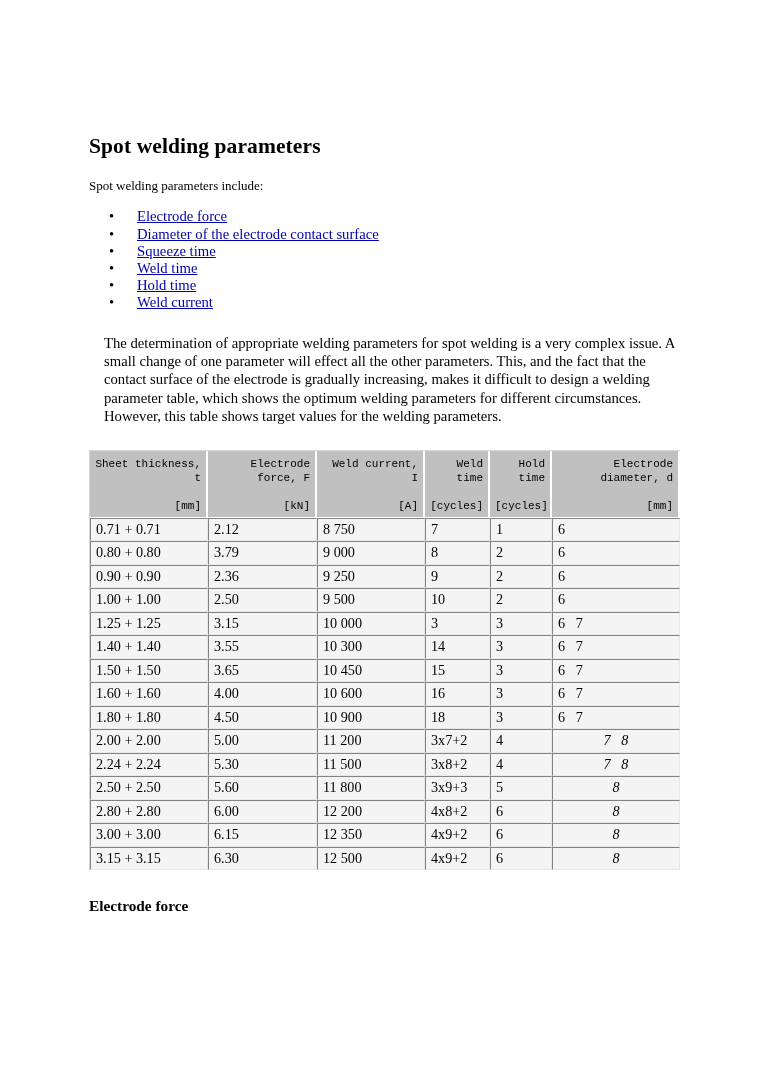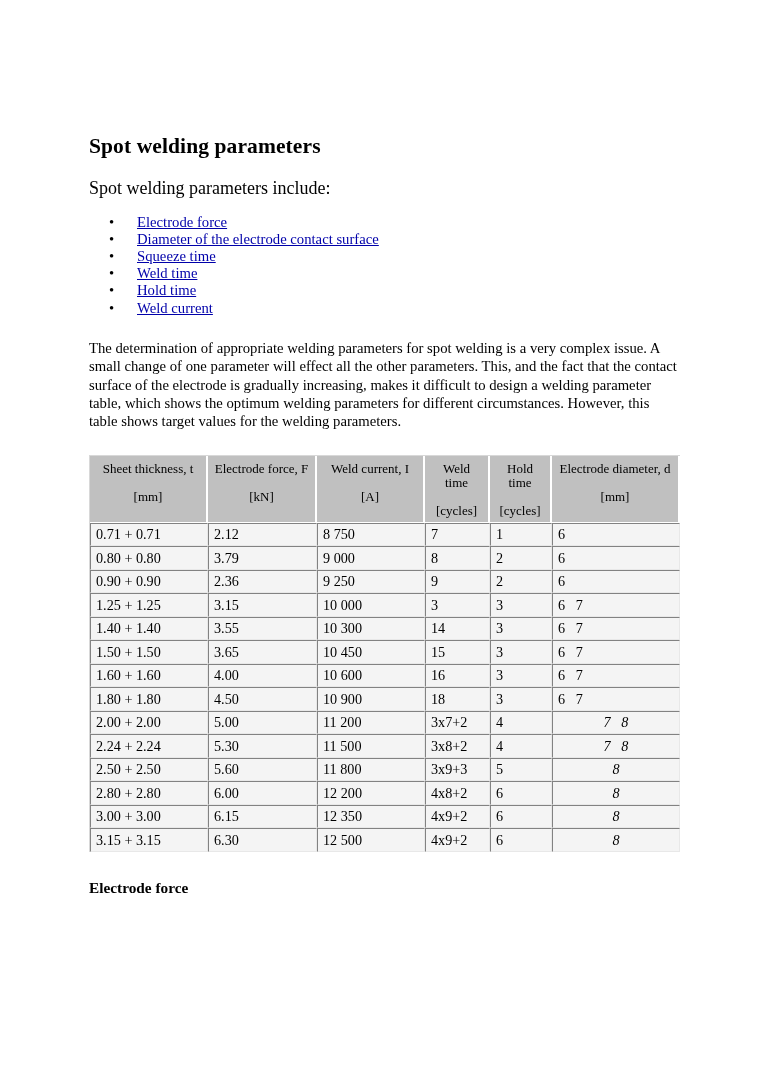--- a/index.html
+++ b/index.html
@@ -33,21 +33,21 @@
   h1.doc-title {
     font-family: "Liberation Serif", "DejaVu Serif", serif;
     font-size: 21.5px;
     font-weight: bold;
     margin: 0 0 0 0;
     line-height: 1.15;
     letter-spacing: 0.1px;
   }
 
   p.intro {
-    font-size: 18px;
+    font-size: 13px;
     line-height: 1.05;
     margin: 20px 0 0 0;
   }
 
   ul.param-list {
     list-style: none;
     margin: 16px 0 0 0;
     padding: 0;
   }
   ul.param-list li {
@@ -66,41 +66,41 @@
   }
   ul.param-list li a {
     color: #0000aa;
     text-decoration: underline;
     font-size: 14.7px;
   }
 
   p.body-text {
     font-size: 14.7px;
     line-height: 18.4px;
-    margin: 22px 0 0 0;
+    margin: 22px 0 0 15px;
     text-align: left;
   }
 
   
   table.params {
     border-collapse: separate;
     border-spacing: 0;
     margin-top: 24px;
     width: 590px;
     table-layout: fixed;
     background: #ffffff;
     border-top: 1px solid #d8d8d8;
     border-left: 1px solid #d8d8d8;
   }
   table.params th {
     background: #c0c0c0;
-    font-family: Liberation Serif, serif;
-    font-size: 13px;
+    font-family: Liberation Mono, monospace;
+    font-size: 11px;
     font-weight: normal;
-    text-align: center;
+    text-align: right;
     vertical-align: top;
     padding: 6px 5px 4px 5px;
     line-height: 14px;
     border-right: 2px solid #ffffff;
     border-bottom: 1px solid #ffffff;
     height: 62px;
     box-sizing: border-box;
   }
   table.params th .unit {
     display: block;
@@ -207,20 +207,28 @@
           </tr>
           <tr>
             <td>0.90 + 0.90</td>
             <td>2.36</td>
             <td>9 250</td>
             <td>9</td>
             <td>2</td>
             <td class="dia-left">6</td>
           </tr>
           <tr>
+            <td>1.00 + 1.00</td>
+            <td>2.50</td>
+            <td>9 500</td>
+            <td>10</td>
+            <td>2</td>
+            <td class="dia-left">6</td>
+          </tr>
+          <tr>
             <td>1.25 + 1.25</td>
             <td>3.15</td>
             <td>10 000</td>
             <td>3</td>
             <td>3</td>
             <td class="dia-left">6   7</td>
           </tr>
           <tr>
             <td>1.40 + 1.40</td>
             <td>3.55</td>

